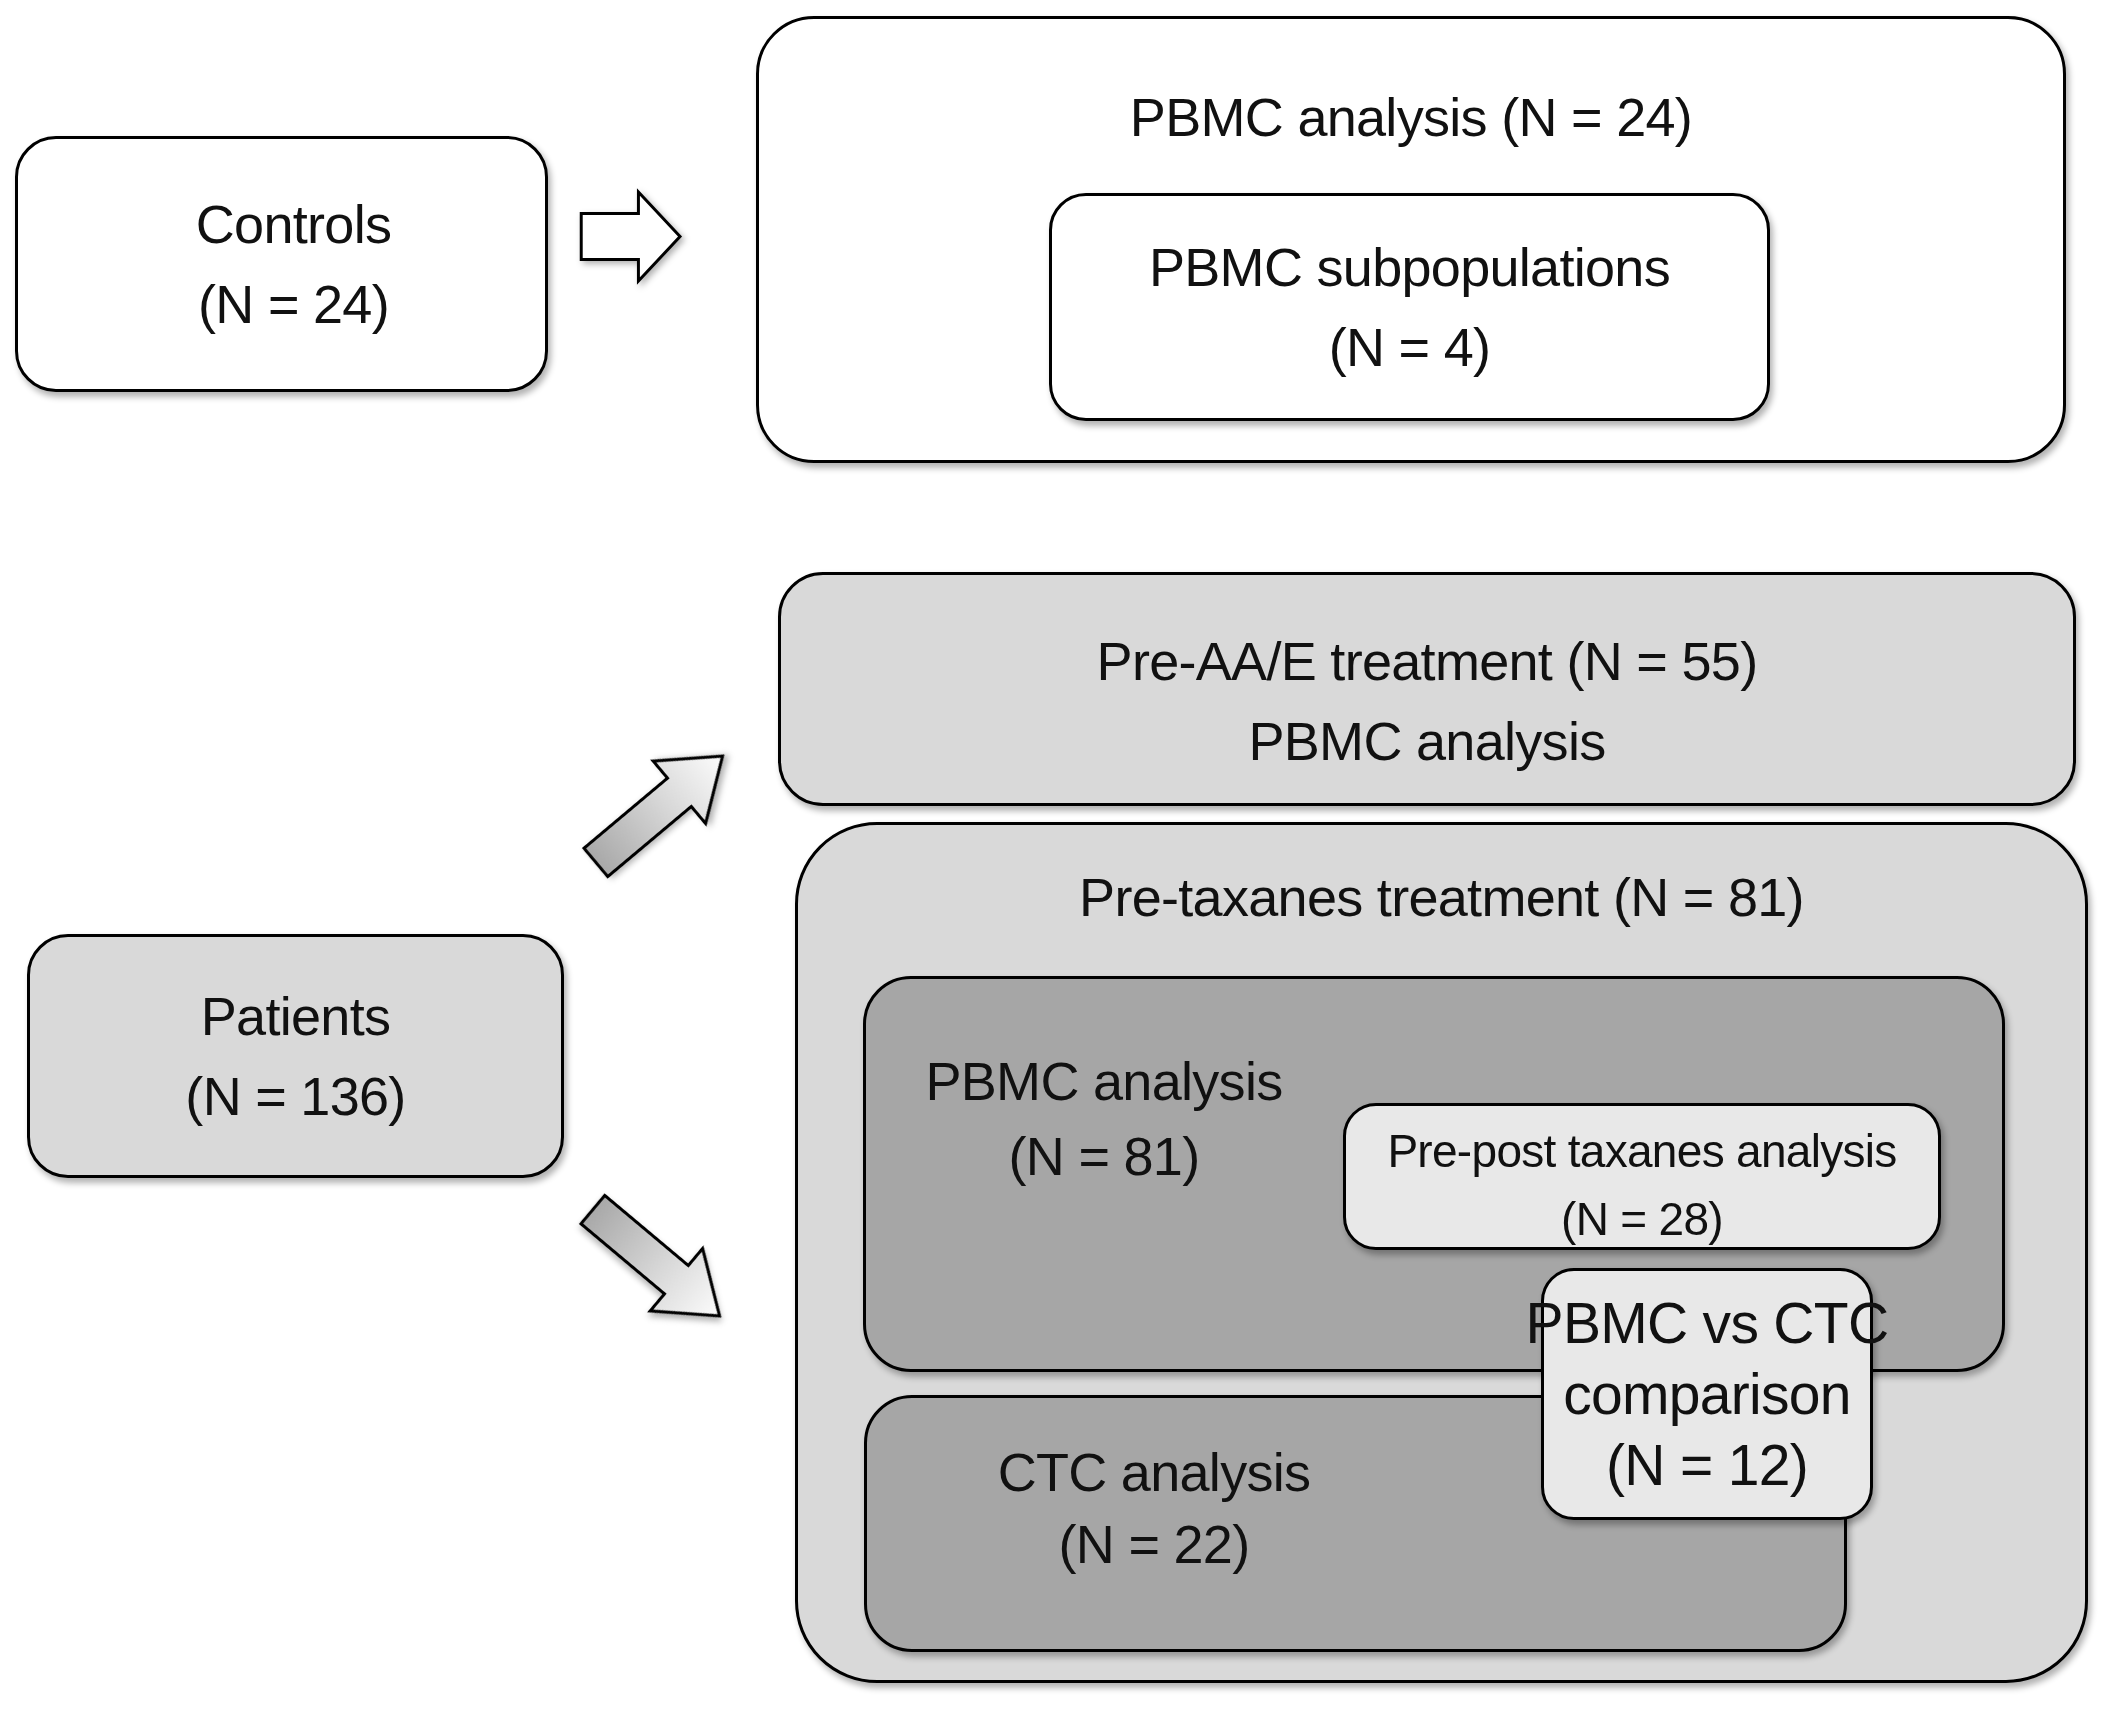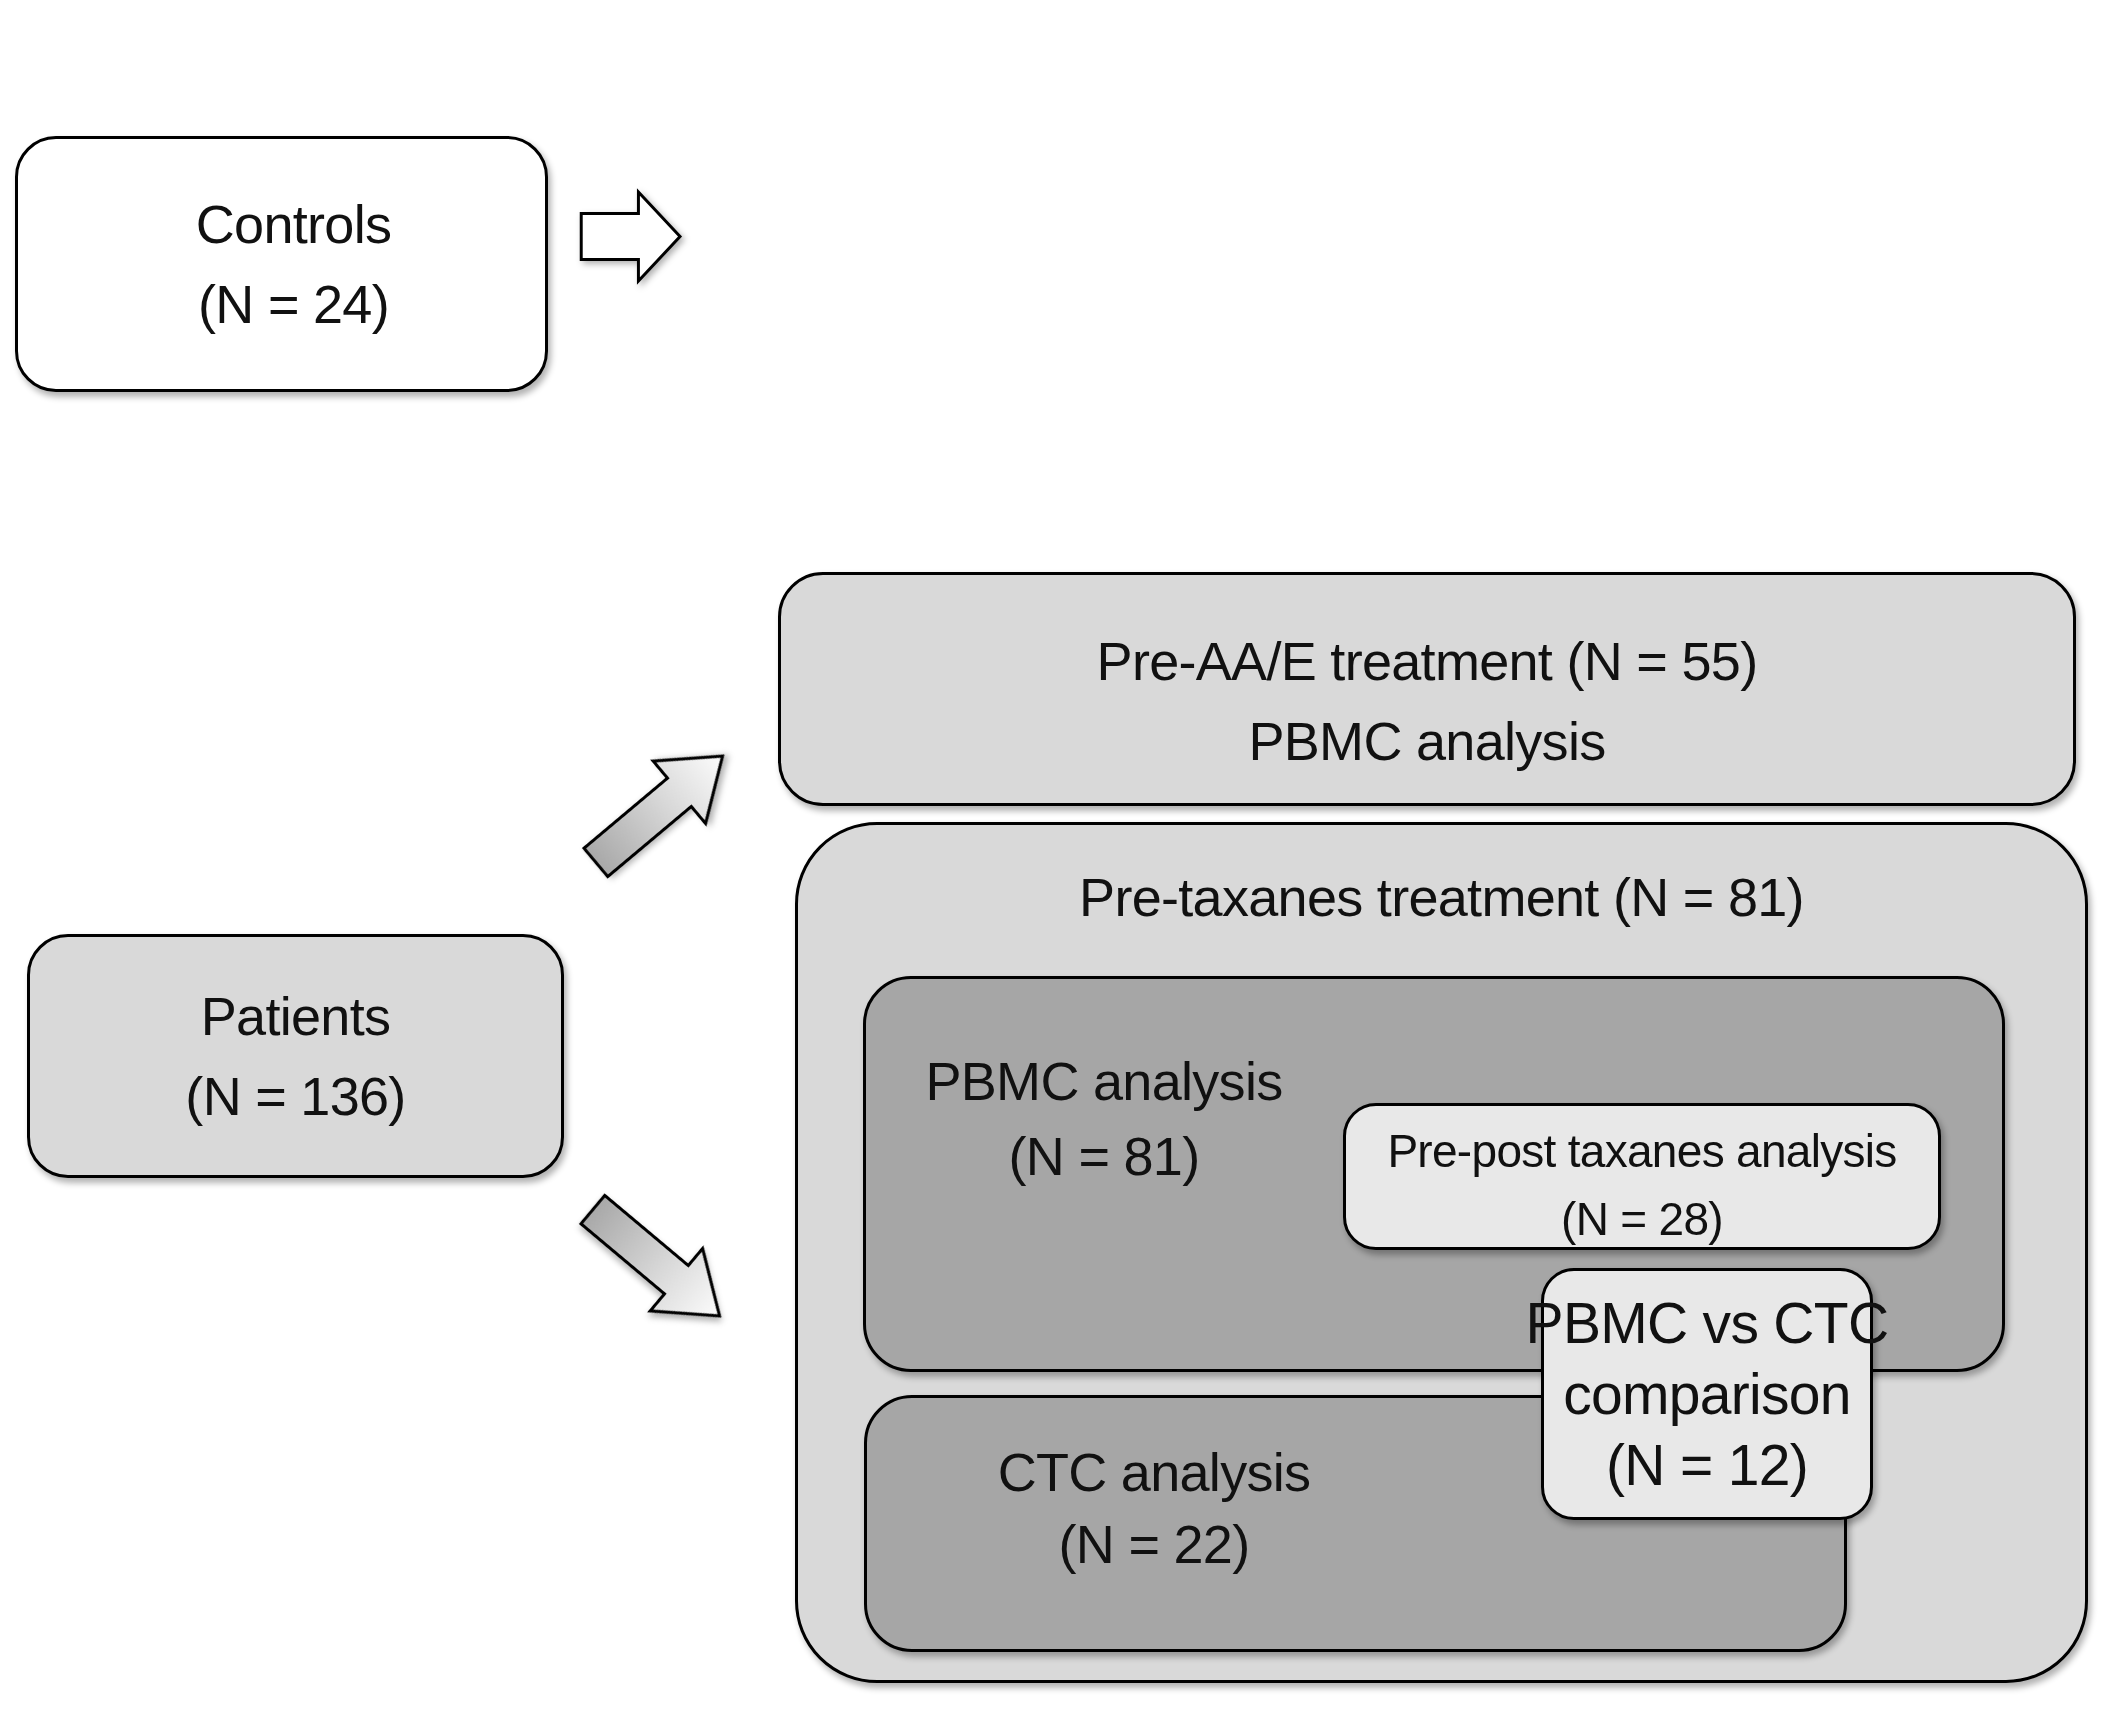--- a/index.html
+++ b/index.html
@@ -92,20 +92,32 @@
     <div class="center-stack">
       <div class="line">Controls</div>
       <div class="line">(N = 24)</div>
     </div>
   </div>
 
   <svg id="right-arrow" class="arrow-svg" viewBox="0 0 140 130">
     <path d="M3,34 L80,34 L80,5 L136,65 L80,125 L80,96 L3,96 Z" fill="#ffffff" stroke="#000000" stroke-width="4" stroke-linejoin="miter"></path>
   </svg>
 
+  <div class="box white-fill" id="pbmc-analysis-box">
+    <div class="abs-text" id="pbmc-analysis-title">
+      <span class="title-line">PBMC analysis (N = 24)</span>
+    </div>
+
+    <div class="box white-fill" id="pbmc-subpop-box">
+      <div class="center-stack">
+        <div class="line">PBMC subpopulations</div>
+        <div class="line">(N = 4)</div>
+      </div>
+    </div>
+  </div>
 
   <div class="box light-fill" id="pre-aae-box">
     <div class="center-stack">
       <div class="line">Pre-AA/E treatment (N = 55)</div>
       <div class="line">PBMC analysis</div>
     </div>
   </div>
 
   <div class="box light-fill" id="patients-box">
     <div class="center-stack">

